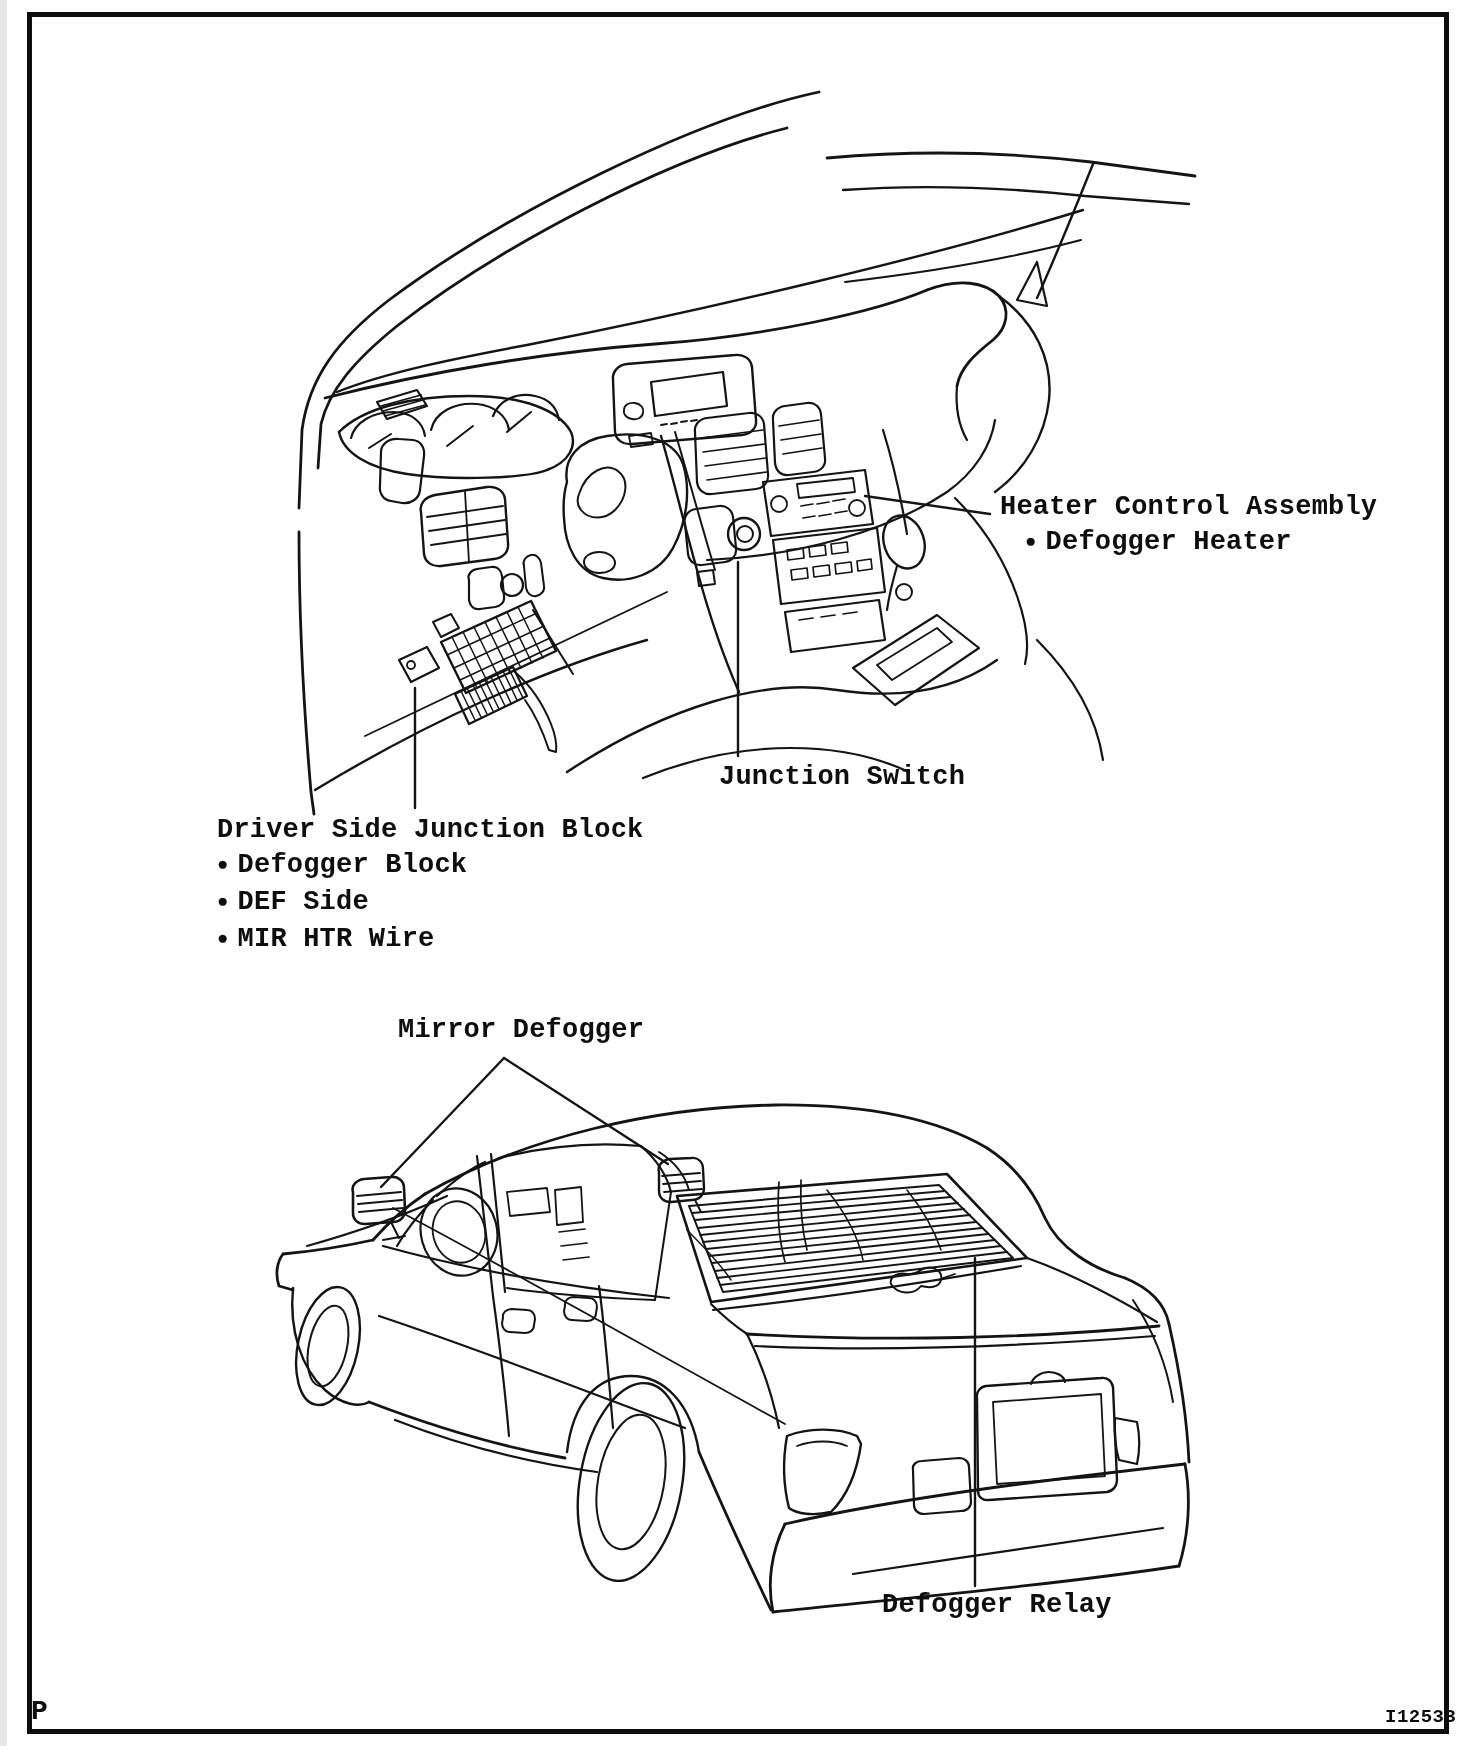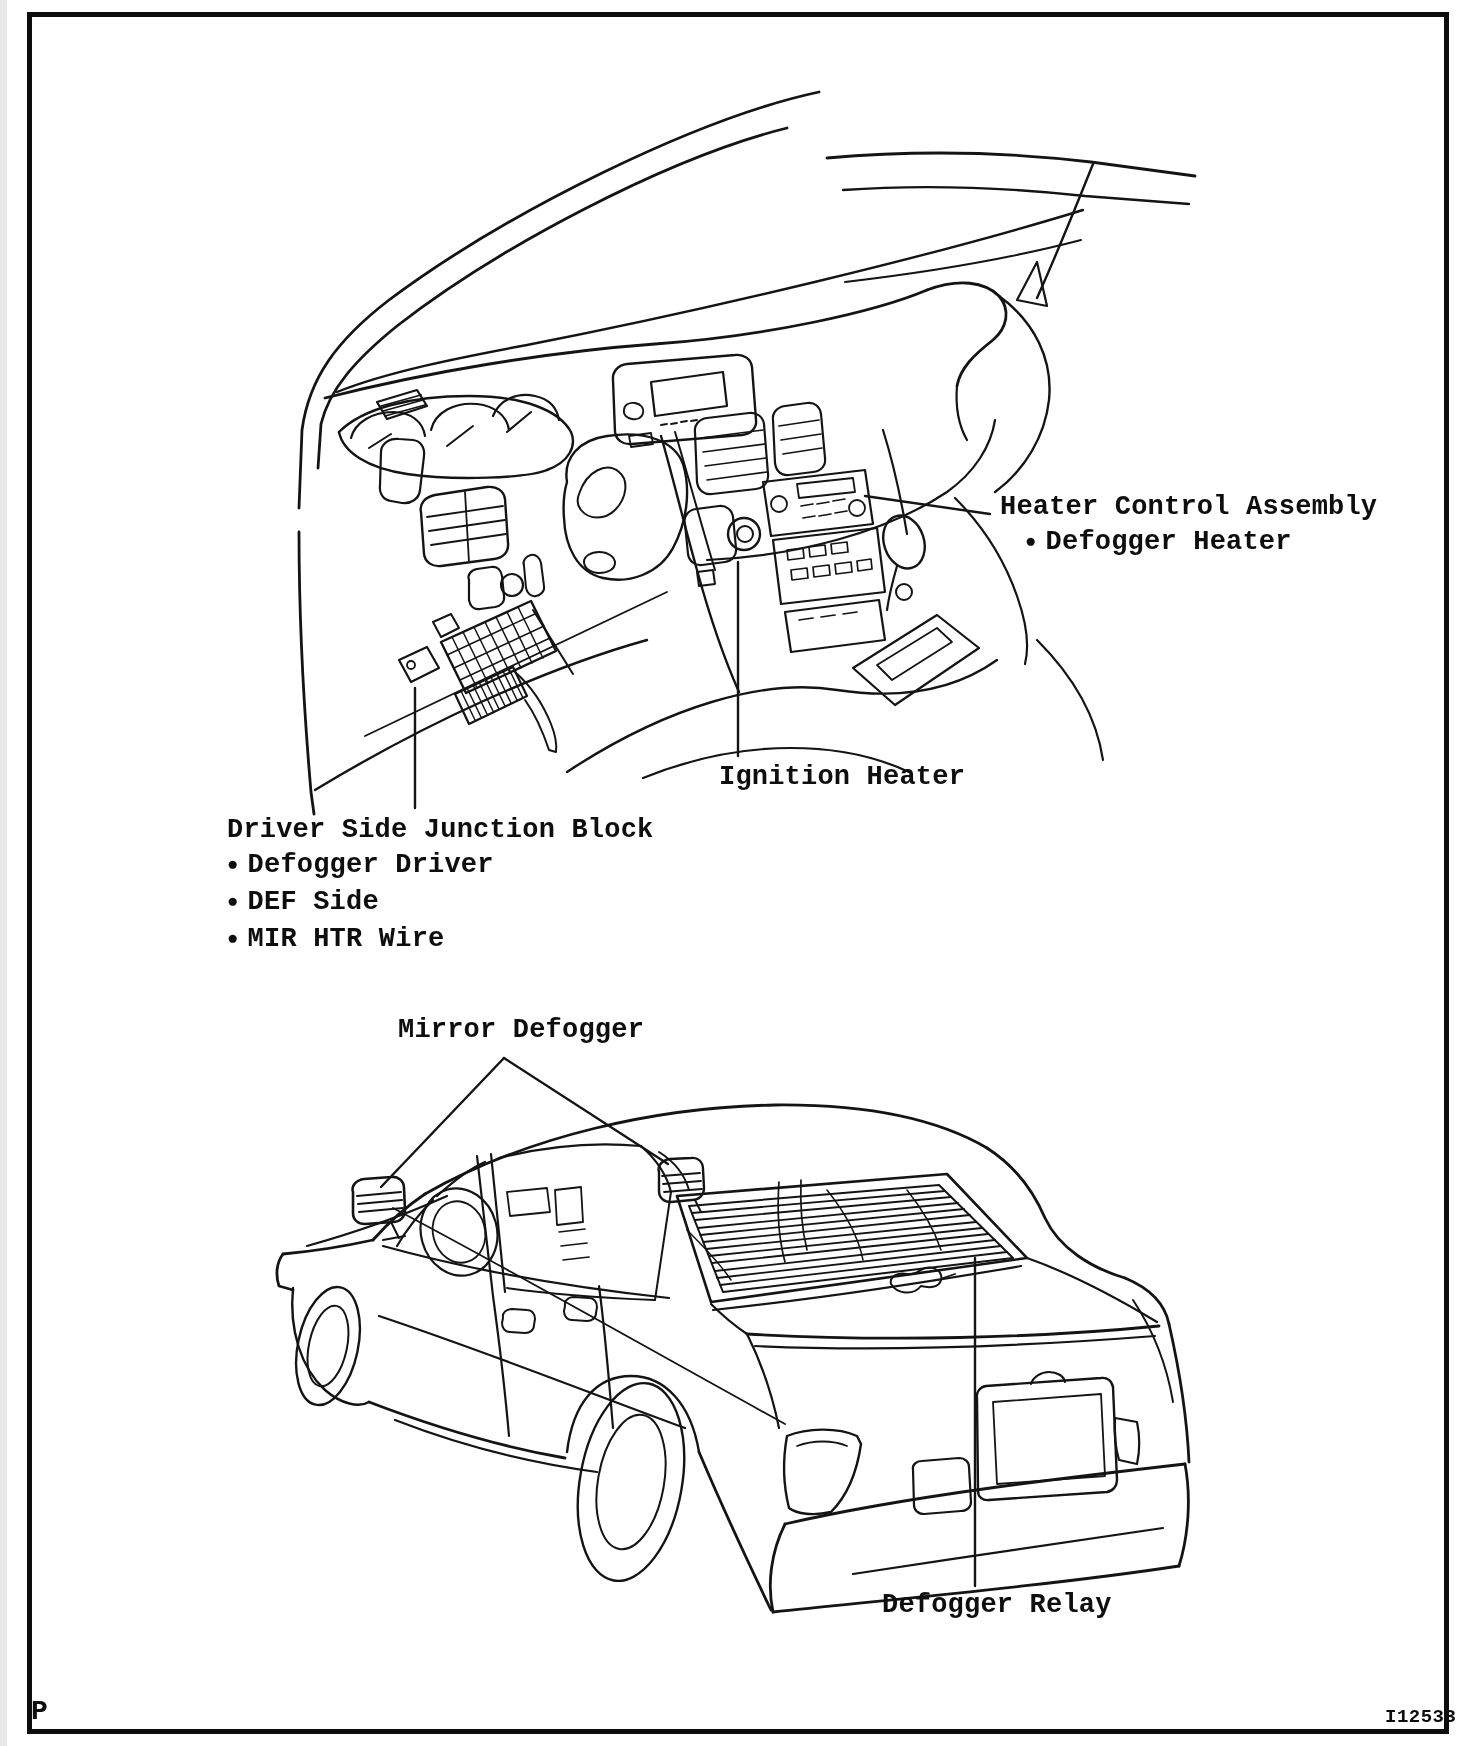--- a/index.html
+++ b/index.html
@@ -269,31 +269,31 @@
       <span>Heater Control Assembly</span>
     </div>
     <div class="row indent">
       <span class="bullet">●</span>
       <span>Defogger Heater</span>
     </div>
   </div>
 
   <div class="label" style="left:712px;top:760px;">
     <div class="row">
-      <span>Ignition Heater</span>
-    </div>
-  </div>
-
-  <div class="label" style="left:220px;top:813px;">
+      <span>Junction Switch</span>
+    </div>
+  </div>
+
+  <div class="label" style="left:210px;top:813px;">
     <div class="row">
       <span>Driver Side Junction Block</span>
     </div>
     <div class="row">
       <span class="bullet">●</span>
-      <span>Defogger Driver</span>
+      <span>Defogger Block</span>
     </div>
     <div class="row">
       <span class="bullet">●</span>
       <span>DEF Side</span>
     </div>
     <div class="row">
       <span class="bullet">●</span>
       <span>MIR HTR Wire</span>
     </div>
   </div>

